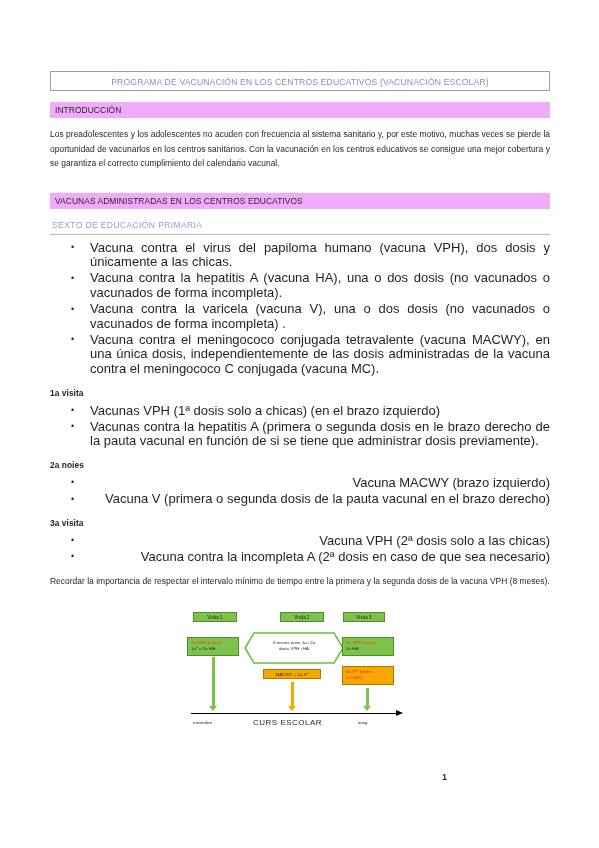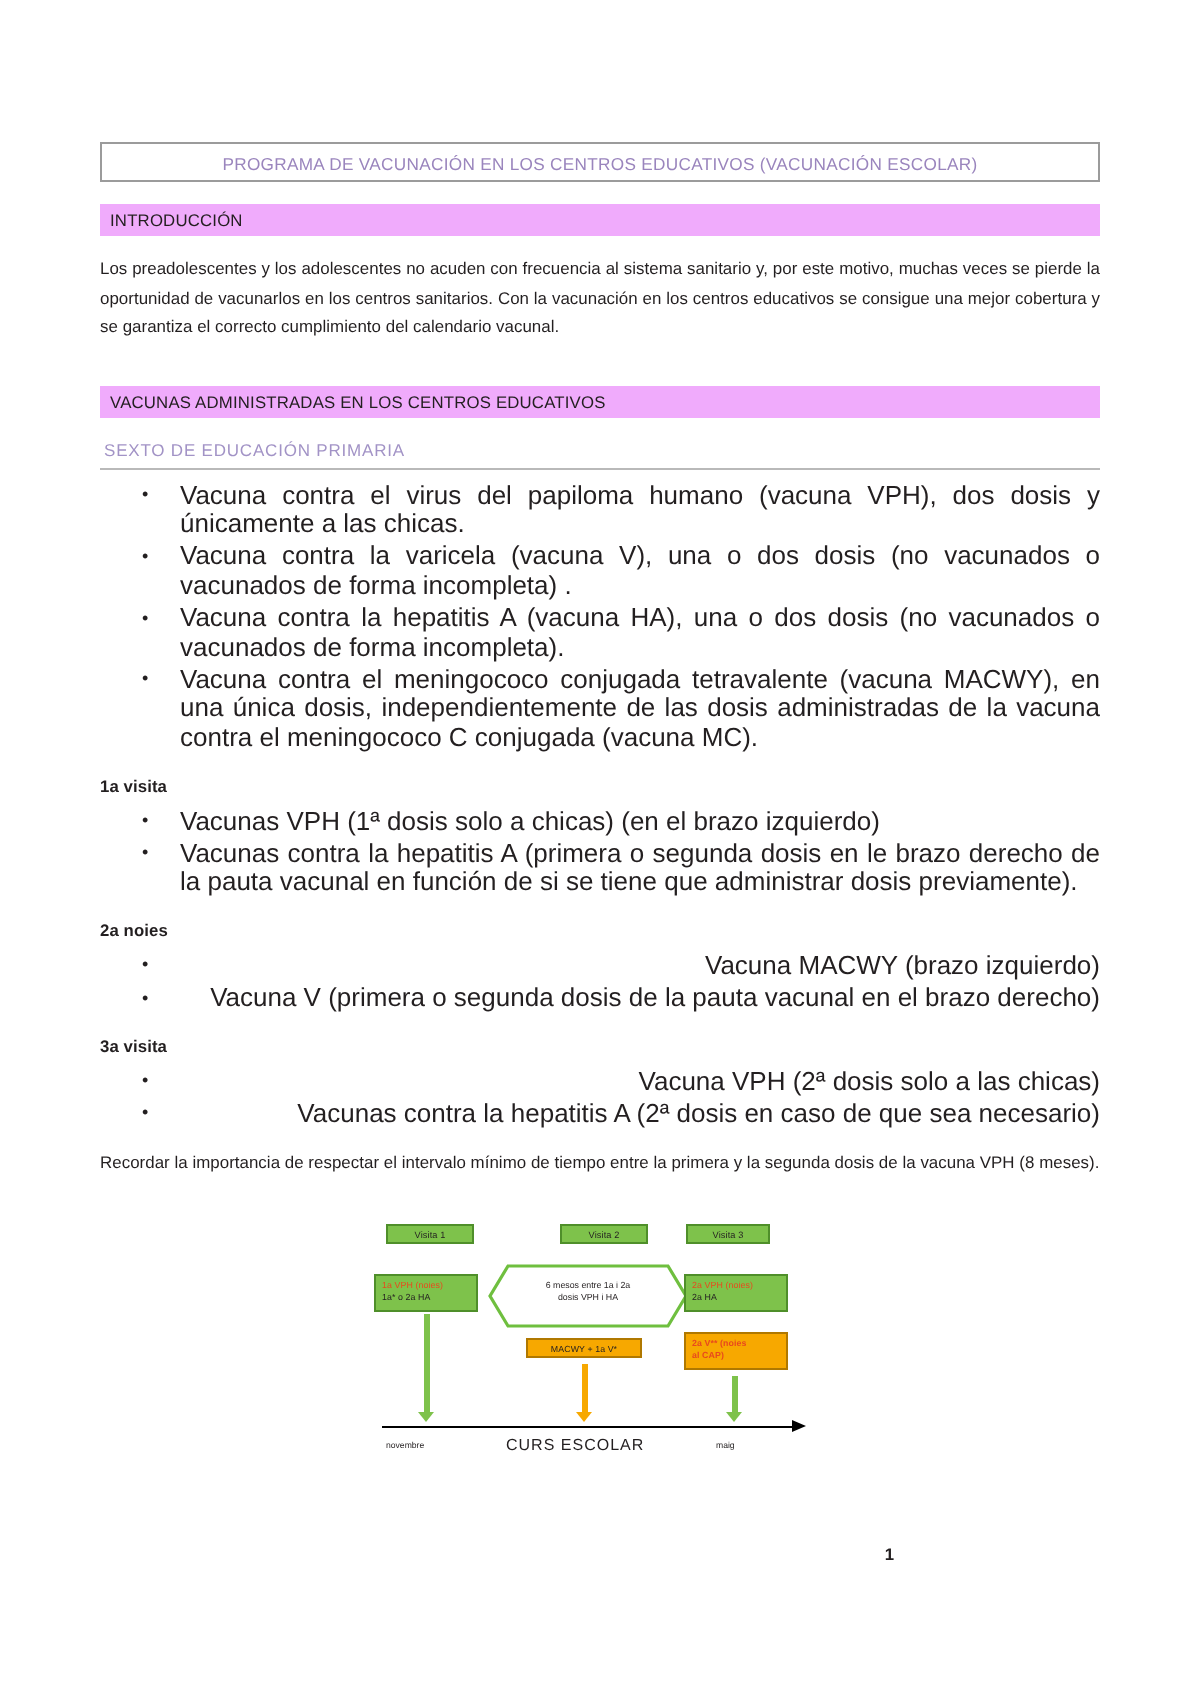--- a/index.html
+++ b/index.html
@@ -222,41 +222,41 @@
     <div class="band">INTRODUCCIÓN</div>
 
     <div class="para">Los preadolescentes y los adolescentes no acuden con frecuencia al sistema sanitario y, por este motivo, muchas veces se pierde la oportunidad de vacunarlos en los centros sanitarios. Con la vacunación en los centros educativos se consigue una mejor cobertura y se garantiza el correcto cumplimiento del calendario vacunal.</div>
 
     <div class="band" style="margin-top:22px;">VACUNAS ADMINISTRADAS EN LOS CENTROS EDUCATIVOS</div>
 
     <div class="subhead">SEXTO DE EDUCACIÓN PRIMARIA</div>
 
     <ul class="bullets">
       <li>Vacuna contra el virus del papiloma humano (vacuna VPH), dos dosis y únicamente a las chicas.</li>
+      <li>Vacuna contra la hepatitis A (vacuna HA), una o dos dosis (no vacunados o vacunados de forma incompleta).</li>
       <li>Vacuna contra la varicela (vacuna V), una o dos dosis (no vacunados o vacunados de forma incompleta) .</li>
-      <li>Vacuna contra la hepatitis A (vacuna HA), una o dos dosis (no vacunados o vacunados de forma incompleta).</li>
       <li>Vacuna contra el meningococo conjugada tetravalente (vacuna MACWY), en una única dosis, independientemente de las dosis administradas de la vacuna contra el meningococo C conjugada (vacuna MC).</li>
     </ul>
 
     <div class="visit-label">1a visita</div>
     <ul class="bullets">
       <li>Vacunas VPH (1ª dosis solo a chicas) (en el brazo izquierdo)</li>
       <li>Vacunas contra la hepatitis A (primera o segunda dosis en le brazo derecho de la pauta vacunal en función de si se tiene que administrar dosis previamente).</li>
     </ul>
 
     <div class="visit-label">2a noies</div>
     <ul class="bullets nojustify">
       <li>Vacuna MACWY (brazo izquierdo)</li>
       <li>Vacuna V (primera o segunda dosis de la pauta vacunal en el brazo derecho)</li>
     </ul>
 
     <div class="visit-label">3a visita</div>
     <ul class="bullets nojustify">
       <li>Vacuna VPH (2ª dosis solo a las chicas)</li>
-      <li>Vacunas contra la hepatitis A (2ª dosis en caso de que sea necesario)</li>
+      <li>Vacuna contra la incompleta A (2ª dosis en caso de que sea necesario)</li>
     </ul>
 
     <div class="para tight" style="margin-top:10px;">Recordar la importancia de respectar el intervalo mínimo de tiempo entre la primera y la segunda dosis de la vacuna VPH (8 meses).</div>
 
 
   </div>
 
   <div class="diagram">
 
     <div class="dg-box green-head" style="left:18px; top:4px; width:44px; height:10px;">Visita 1</div>

